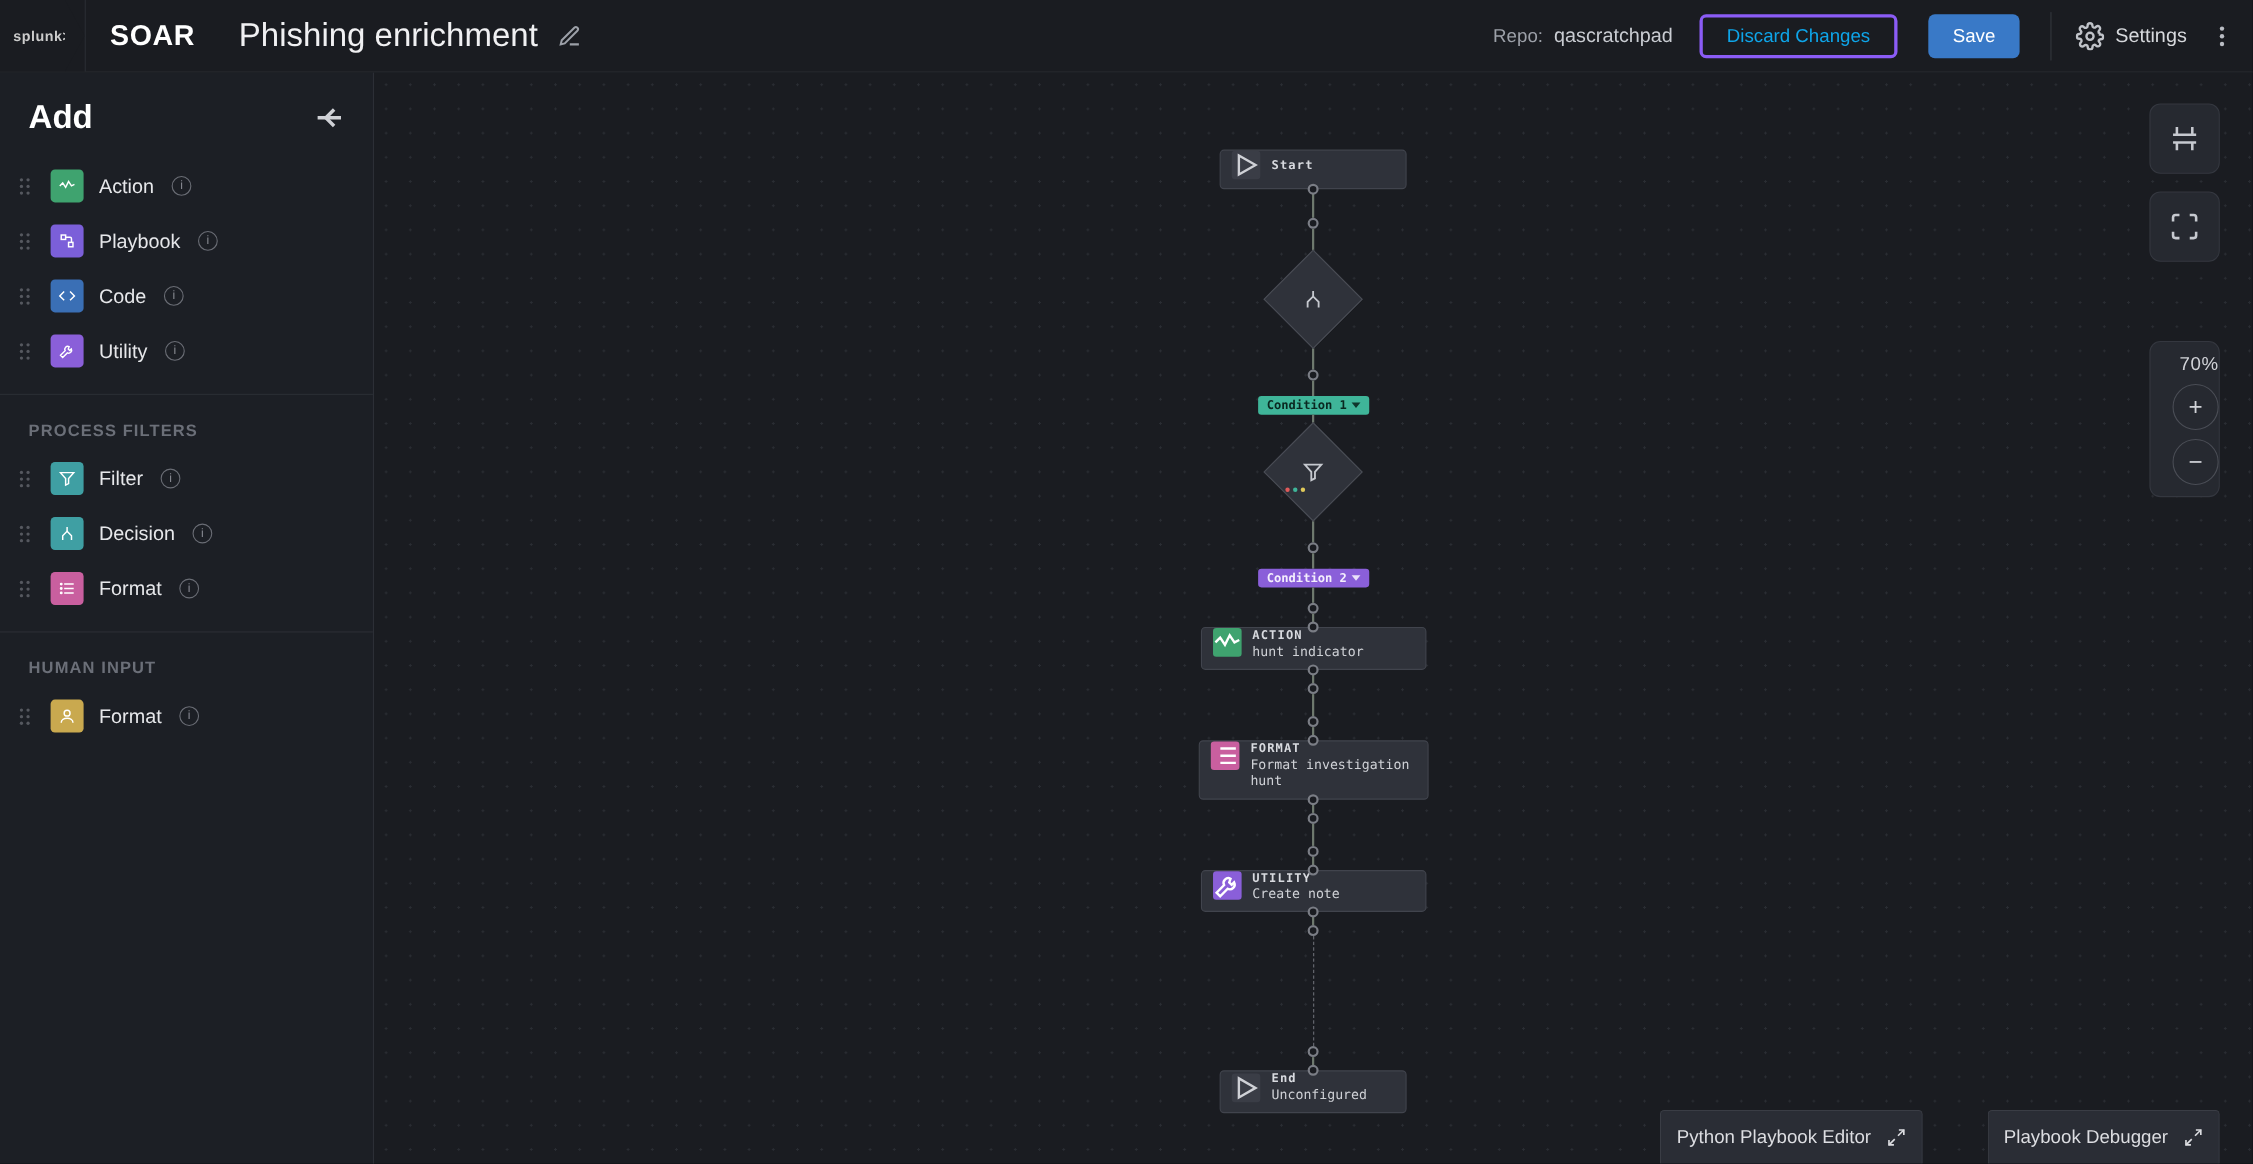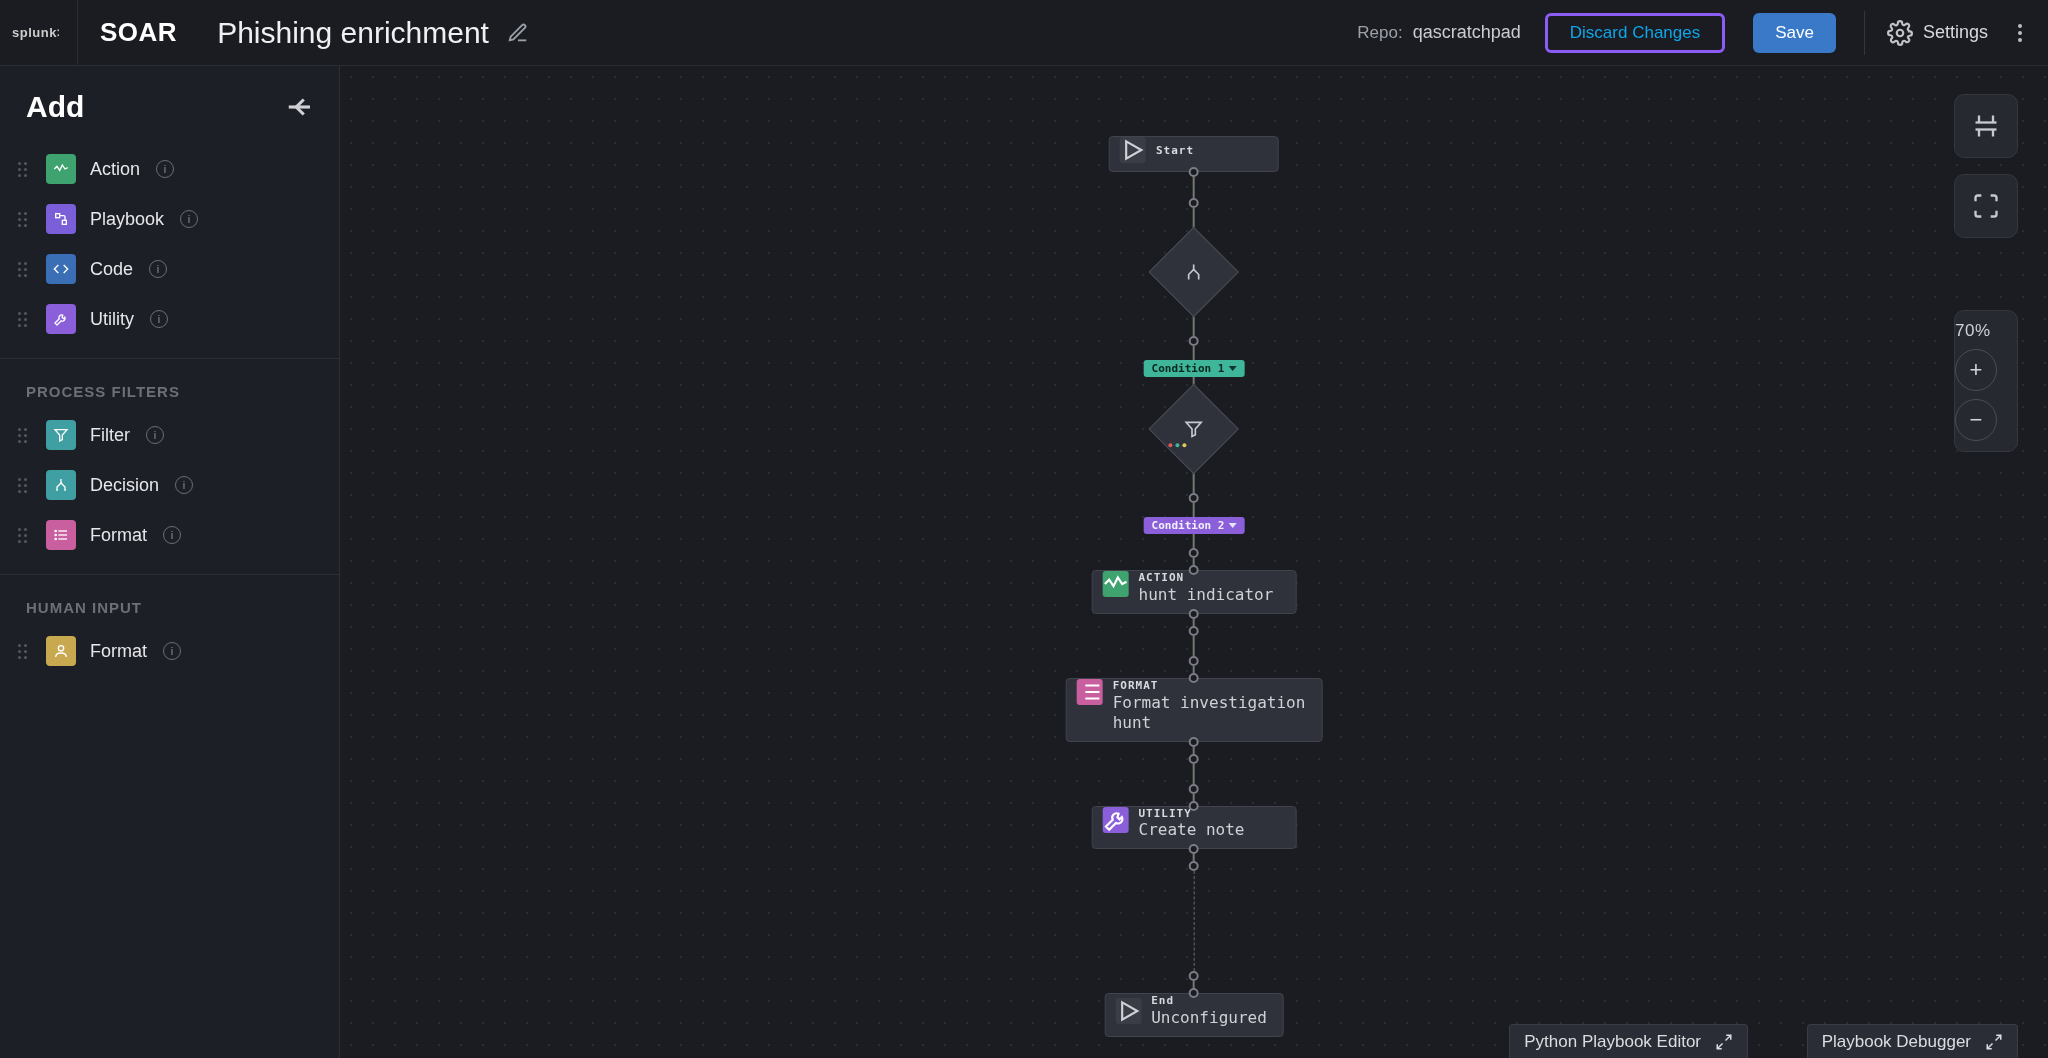--- a/index.html
+++ b/index.html
@@ -175,31 +175,31 @@
   }
   .fg-top{top:28px;}
   .float-btn{
     width:64px;height:64px;border-radius:10px;background:#262930;border:1px solid #34373f;
     display:flex;align-items:center;justify-content:center;cursor:pointer;color:#c6c9cf;
   }
   .float-btn svg{width:28px;height:28px;}
   .zoom-group{
     position:absolute;right:30px;top:244px;width:64px;
     background:#262930;border:1px solid #34373f;border-radius:10px;
-    display:flex;flex-direction:column;align-items:flex-start;padding:10px 0;
+    display:flex;flex-direction:column;align-items:flex-end;padding:10px 0;
     gap:8px;
   }
   .zoom-pct{font-size:17px;letter-spacing:0.5px;color:#d0d2d7;}
   .zoom-btn{
     width:42px;height:42px;border-radius:50%;border:1px solid #4a4d55;
     display:flex;align-items:center;justify-content:center;cursor:pointer;color:#d0d2d7;font-size:22px;
   }
   
   .bottom-bar{
-    position:absolute;bottom:0;height:34px;
+    position:absolute;bottom:0;height:49px;
     background:#2a2d35;color:#dcdde1;border:1px solid #3a3d45;border-bottom:none;
     display:flex;align-items:center;padding:0 14px;gap:14px;font-size:17px;cursor:pointer;
     border-top-left-radius:4px;border-top-right-radius:4px;
   }
   .bottom-bar.editor{right:300px;}
   .bottom-bar.debugger{right:30px;}
   .expand-ic{width:18px;height:18px;}
   
   .flow{
     position:absolute; left:50%; transform:translateX(-50%);
@@ -210,21 +210,21 @@
     background:#2f323a;border:1px solid #41444d;border-radius:4px;
     min-width:170px; padding:0 16px 8px 10px;
     display:flex;align-items:flex-start;gap:10px;
     position:relative;
   }
   .node .nicon{
     width:26px;height:26px;border-radius:3px;display:flex;align-items:center;justify-content:center;flex-shrink:0;
   }
   .node-text{display:flex;flex-direction:column;line-height:1.25;}
   .node-kind{font-family:Menlo,Consolas,monospace;font-size:11px;letter-spacing:1px;font-weight:700;color:#d8dadf;}
-  .node-detail{font-family:Menlo,Consolas,monospace;font-size:16px;color:#cfd1d6;}
+  .node-detail{font-family:Menlo,Consolas,monospace;font-size:12px;color:#cfd1d6;}
   .node.simple{min-width:170px;display:flex;align-items:center;}
   .node.simple .nicon{background:#3a3d46;}
   .node.wide{min-width:205px;}
   
   .diamond{
     width:64px;height:64px;background:#2f323a;border:1px solid #4a4d55;
     transform:rotate(45deg);display:flex;align-items:center;justify-content:center;margin:6px 0;
     position:relative;
   }
   .diamond svg{transform:rotate(-45deg);width:20px;height:20px;color:#c6c9cf;}

